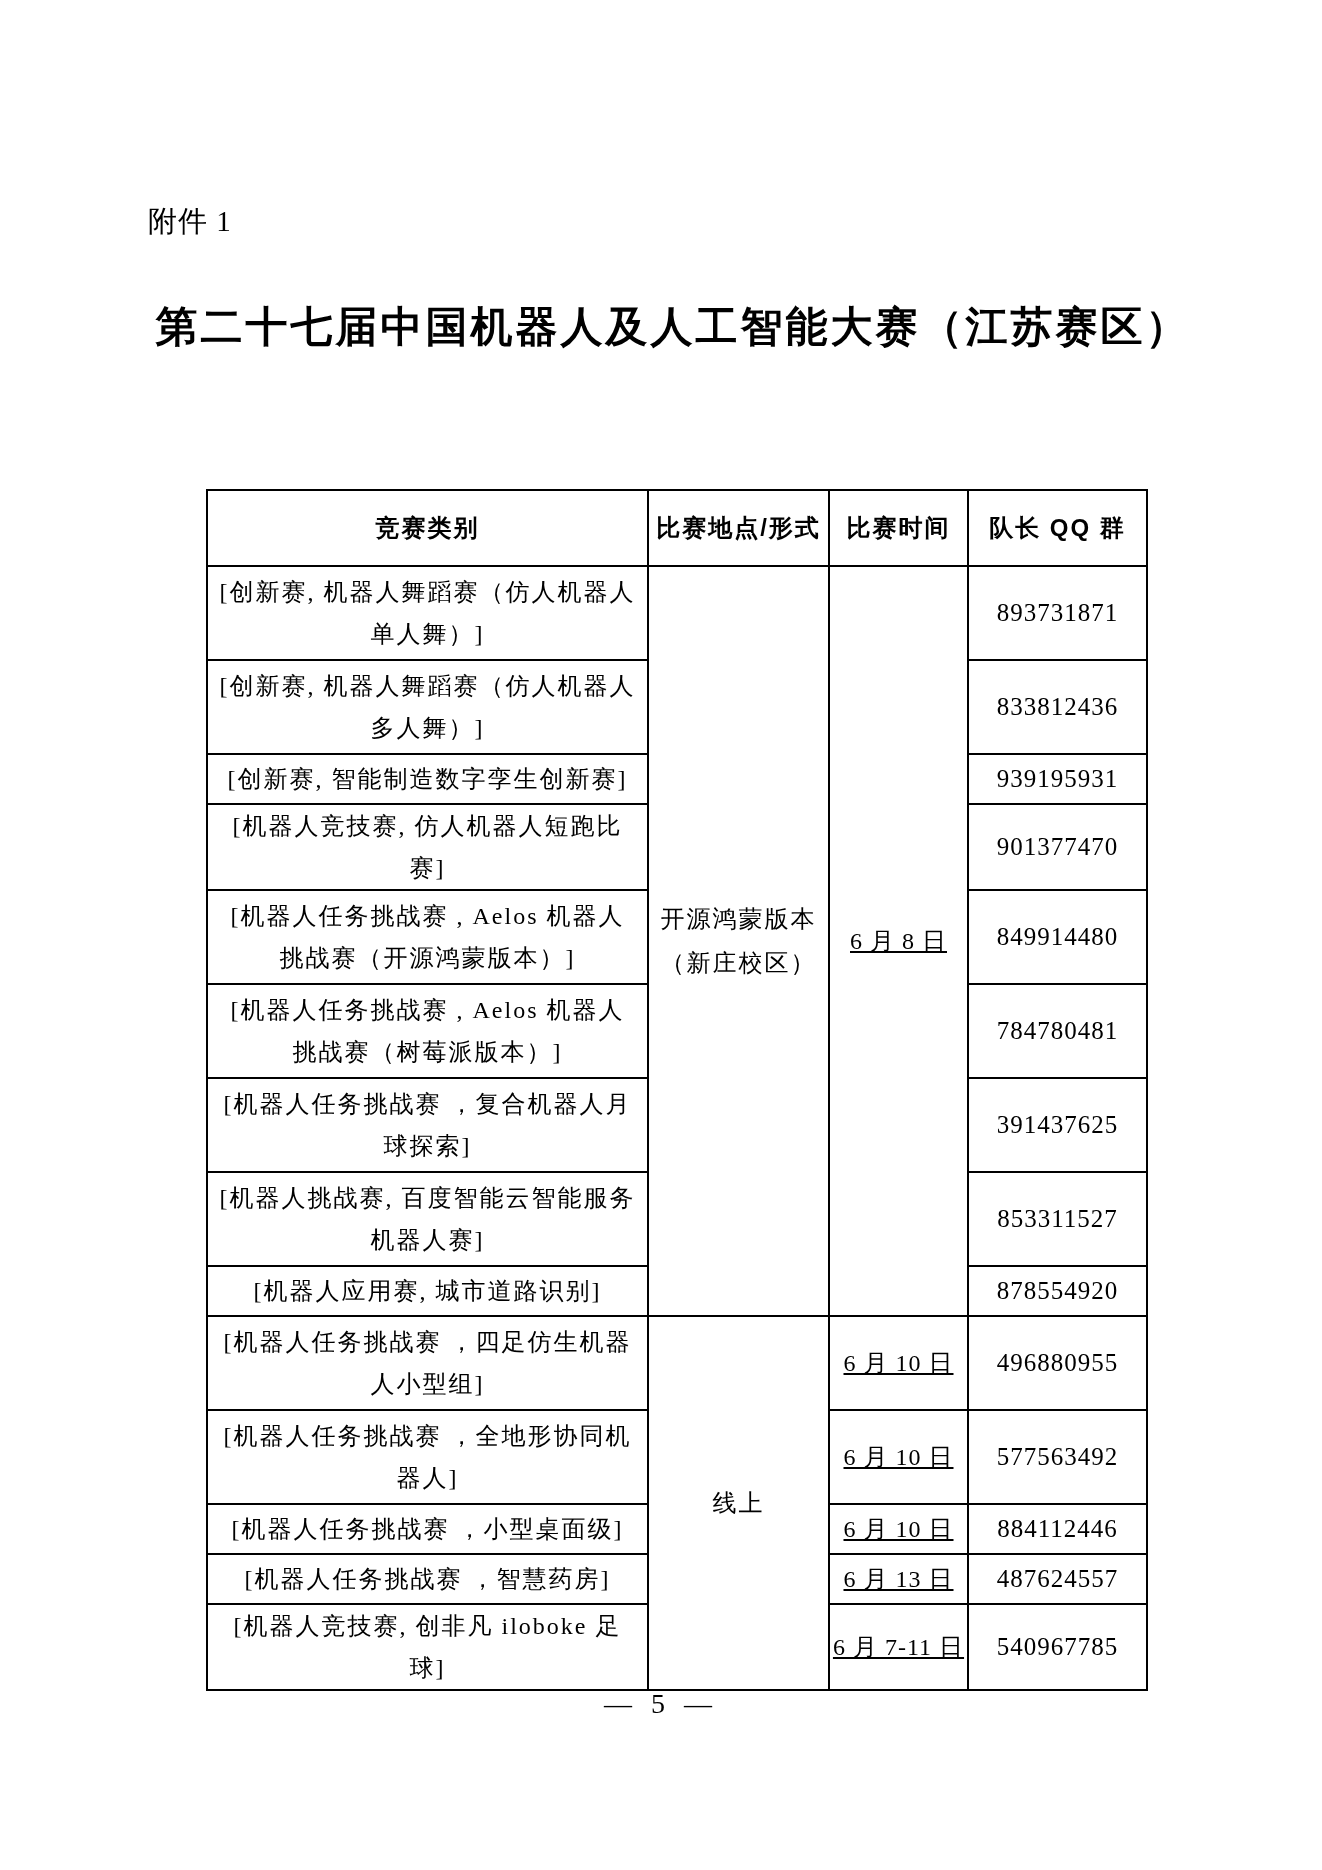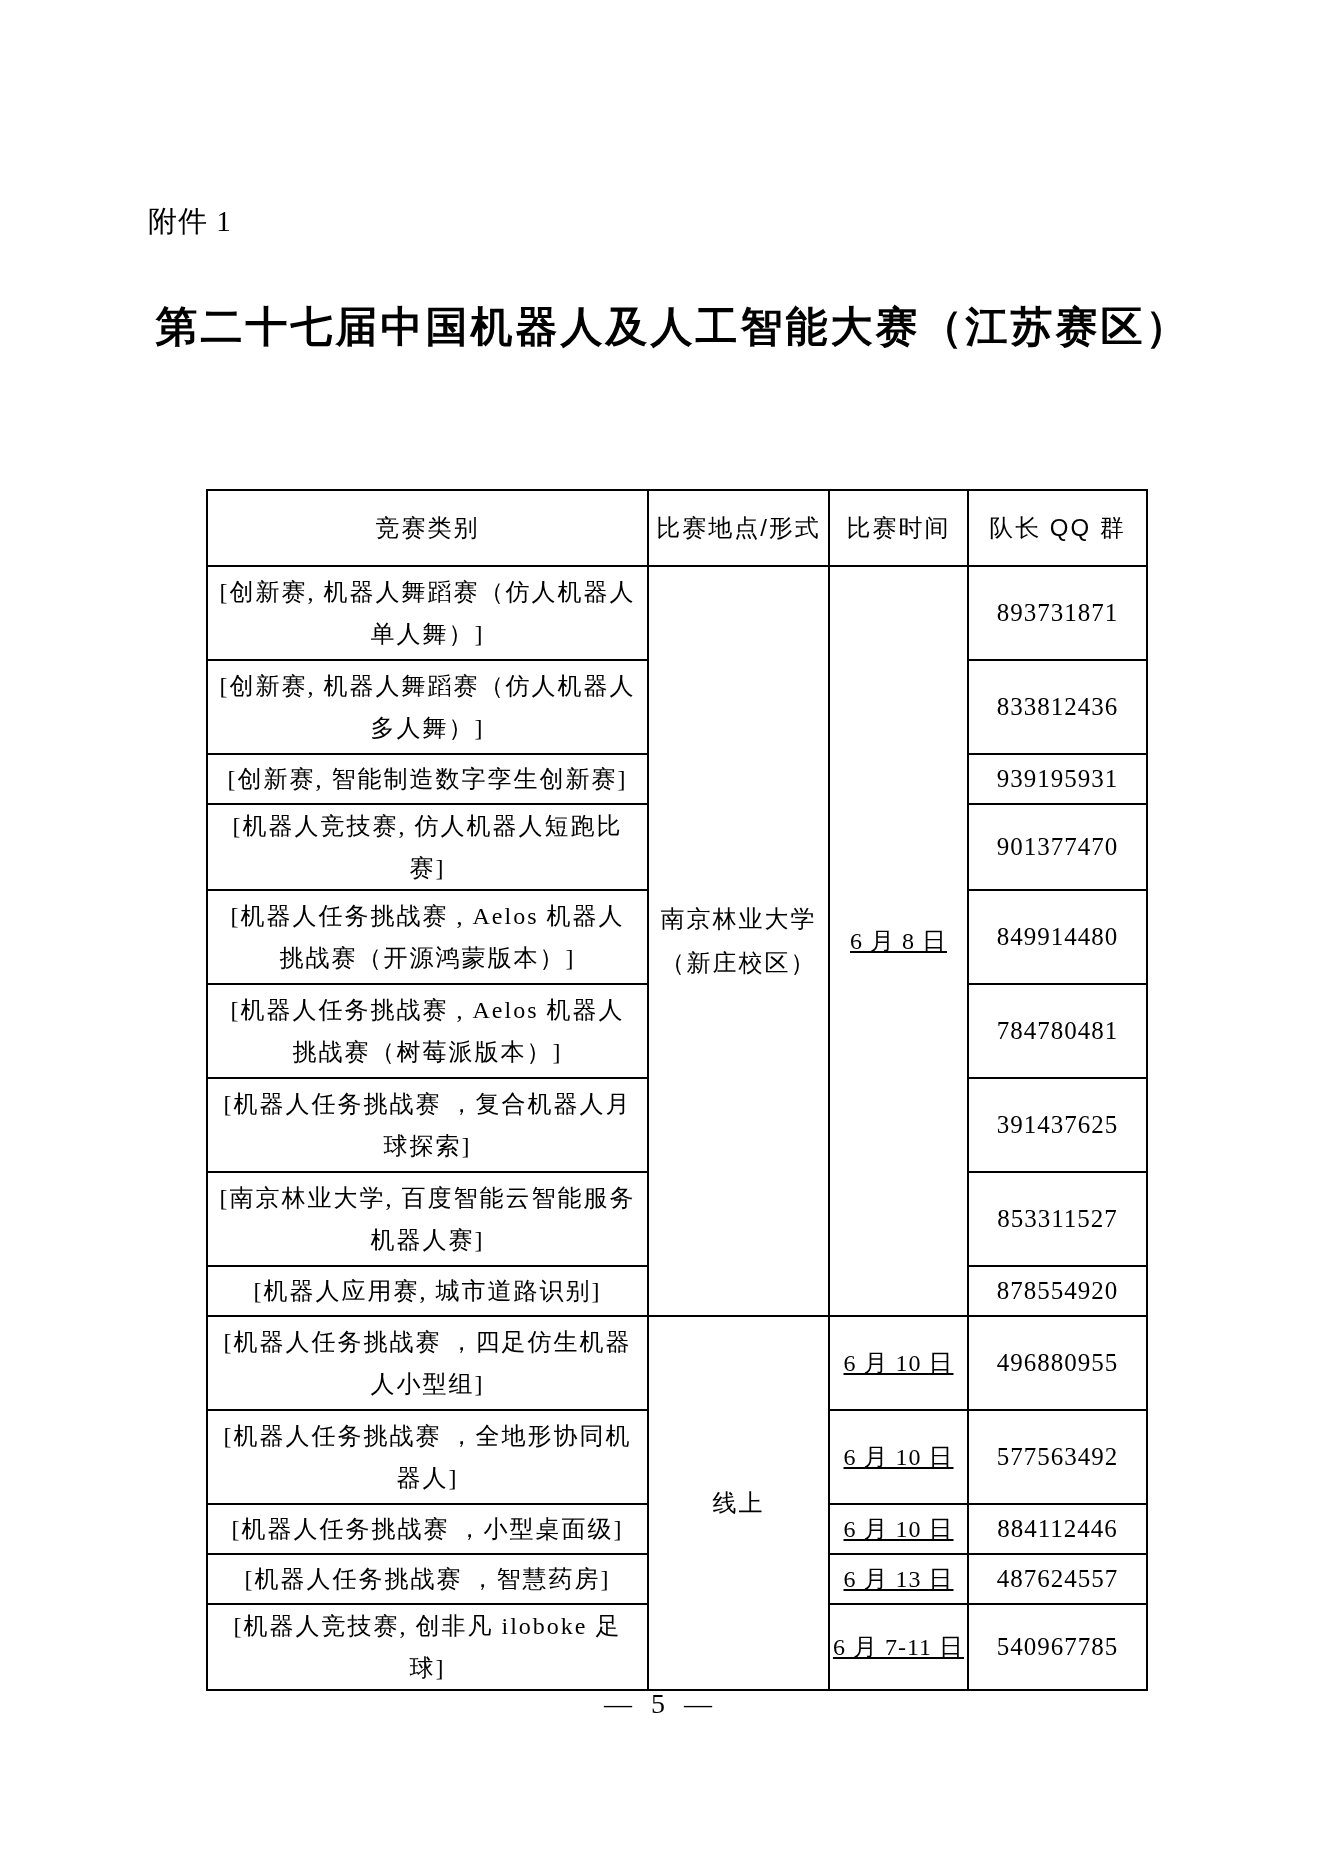--- a/index.html
+++ b/index.html
@@ -24,21 +24,21 @@
     position:absolute;top:489px;left:206px;
     width:940px;border-collapse:collapse;table-layout:fixed;
   }
   table.comp th,table.comp td{
     border:2px solid #000;
     text-align:center;vertical-align:middle;
     overflow:hidden;
   }
   table.comp th{
     font-family:"Liberation Sans","DejaVu Sans",sans-serif;
-    font-size:24px;font-weight:normal;letter-spacing:2px;
+    font-size:24px;font-weight:bold;letter-spacing:2px;
     height:74px;padding:0;
   }
   td.category{
     font-size:24px;letter-spacing:2px;line-height:42px;
     padding:0 10px;
   }
   td.location{
     font-size:24px;letter-spacing:2px;line-height:44px;
     padding:0 2px;
   }
@@ -81,21 +81,21 @@
         <th>竞赛类别</th>
         <th>比赛地点/形式</th>
         <th>比赛时间</th>
         <th>队长 QQ 群</th>
       </tr>
     </thead>
     <tbody>
       <tr class="tall">
         <td class="category">[创新赛, 机器人舞蹈赛（仿人机器人单人舞）]</td>
         <td class="location" rowspan="9">
-          <span>南京林业大学</span><br>
+          <span>开源鸿蒙版本</span><br>
           <span>（新庄校区）</span>
         </td>
         <td class="time" rowspan="9">6 月 8 日</td>
         <td class="qq">893731871</td>
       </tr>
       <tr class="tall">
         <td class="category">[创新赛, 机器人舞蹈赛（仿人机器人多人舞）]</td>
         <td class="qq">833812436</td>
       </tr>
       <tr class="short">
@@ -112,21 +112,21 @@
       </tr>
       <tr class="tall">
         <td class="category">[机器人任务挑战赛 , Aelos 机器人挑战赛（树莓派版本）]</td>
         <td class="qq">784780481</td>
       </tr>
       <tr class="tall">
         <td class="category">[机器人任务挑战赛 ，复合机器人月球探索]</td>
         <td class="qq">391437625</td>
       </tr>
       <tr class="tall">
-        <td class="category">[南京林业大学, 百度智能云智能服务机器人赛]</td>
+        <td class="category">[机器人挑战赛, 百度智能云智能服务机器人赛]</td>
         <td class="qq">853311527</td>
       </tr>
       <tr class="short">
         <td class="category">[机器人应用赛, 城市道路识别]</td>
         <td class="qq">878554920</td>
       </tr>
       <tr class="tall">
         <td class="category">[机器人任务挑战赛 ，四足仿生机器人小型组]</td>
         <td class="location" rowspan="5">线上</td>
         <td class="time">6 月 10 日</td>

